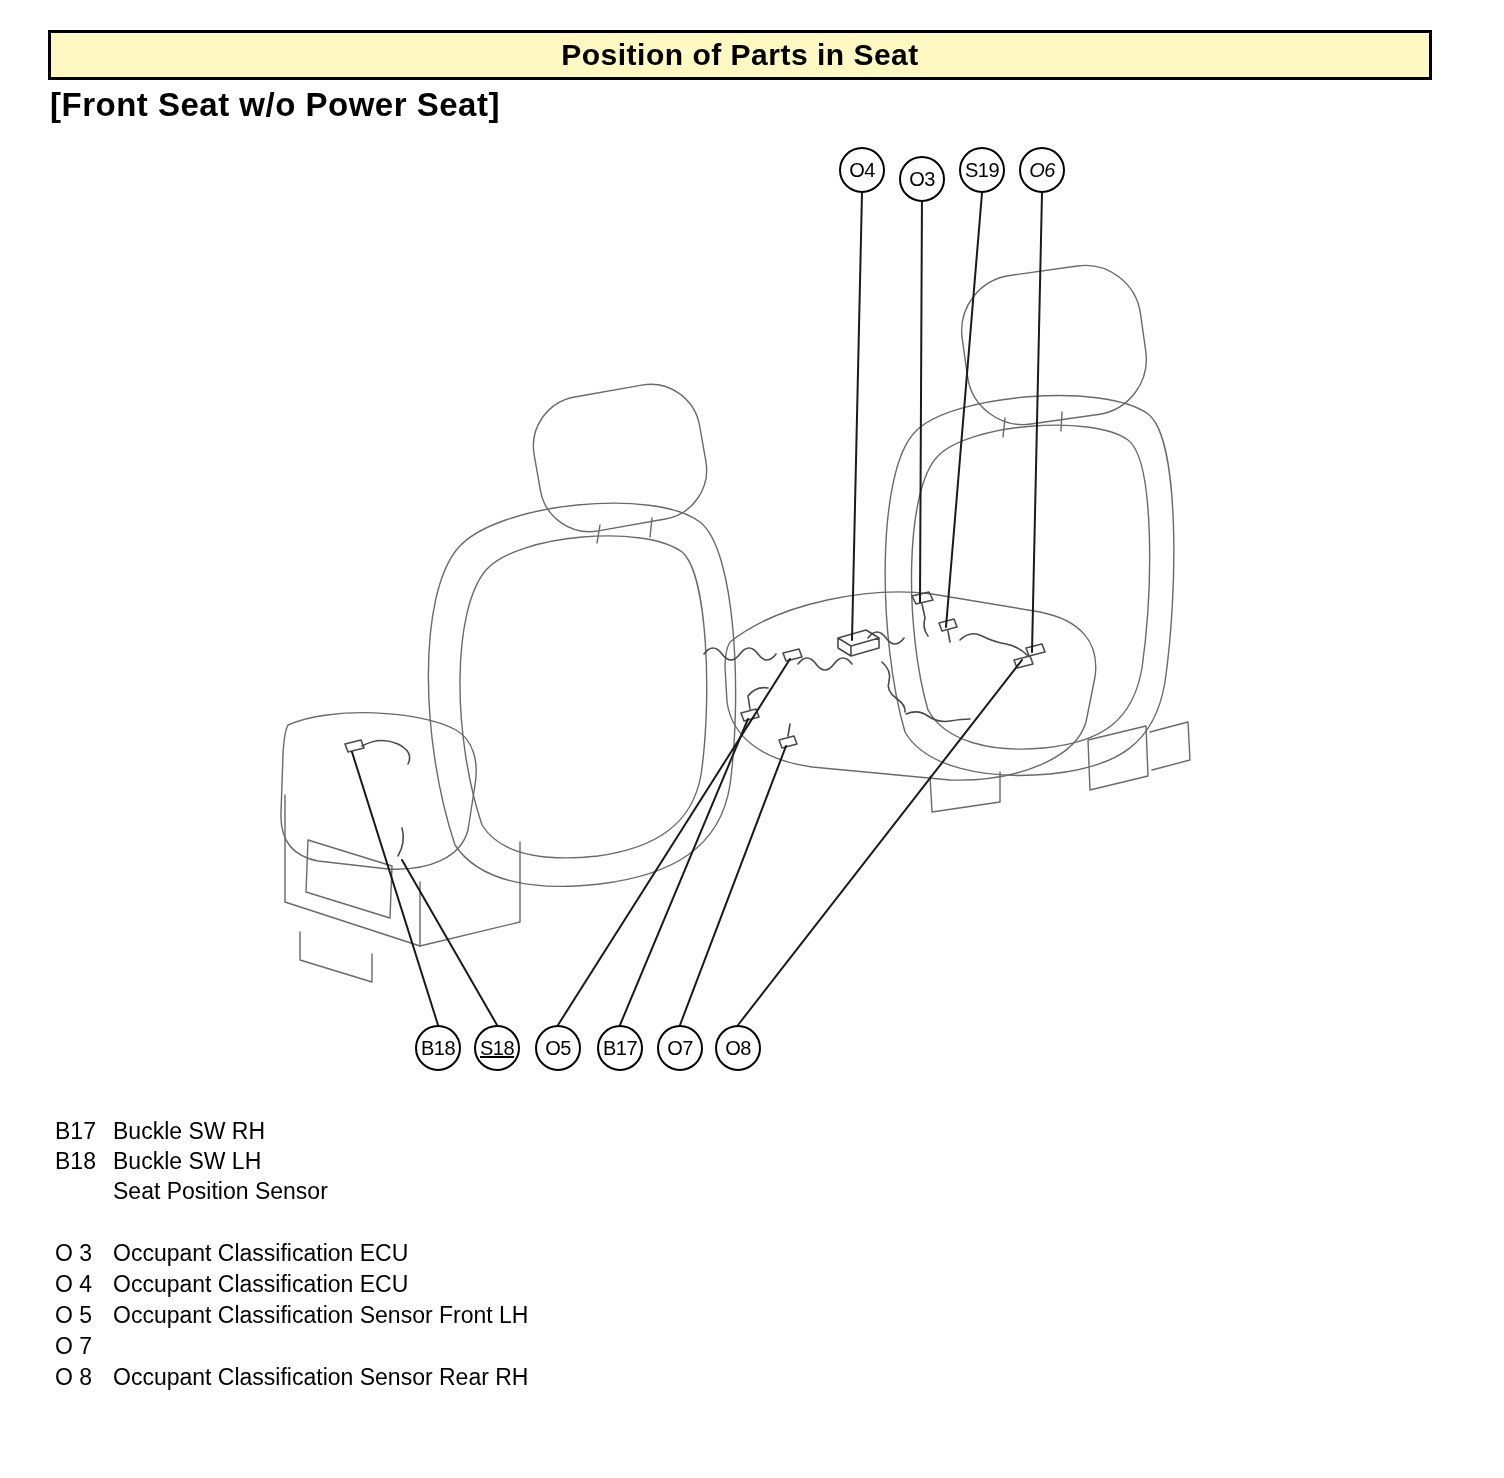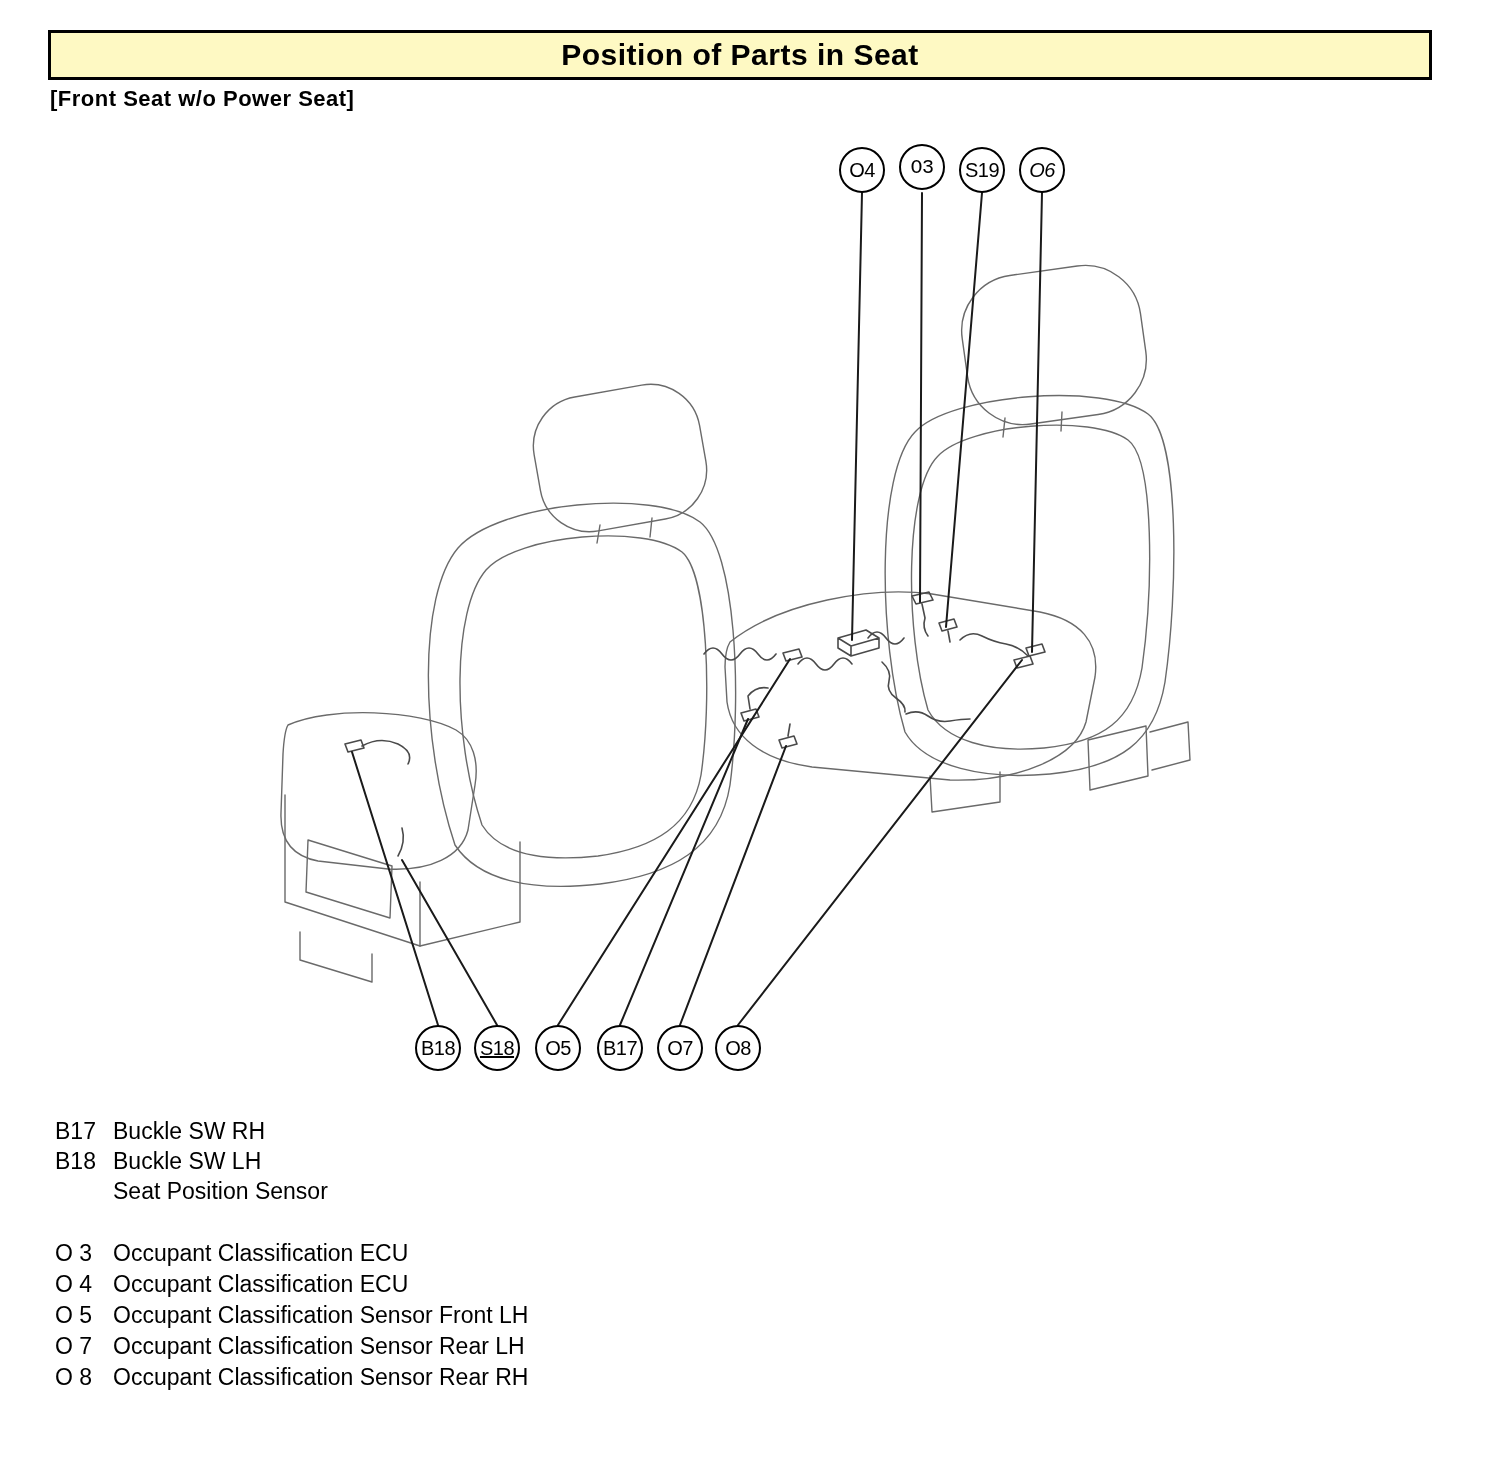--- a/index.html
+++ b/index.html
@@ -9,21 +9,21 @@
     font-family:"Liberation Sans", sans-serif; color:#000; overflow:hidden;
   }
   .title-box {
     position:absolute; left:48px; top:30px; width:1384px; height:50px;
     border:3px solid #000; background:#fef9c3;
     display:flex; align-items:center; justify-content:center;
   }
   .title-box .title-text { font-size:30px; font-weight:bold; letter-spacing:0.5px; }
   .subtitle {
     position:absolute; left:50px; top:86px;
-    font-size:22px; font-weight:bold; letter-spacing:0.5px;
+    font-size:33px; font-weight:bold; letter-spacing:0.5px;
   }
   .diagram { position:absolute; left:0; top:140px; width:1308px; height:950px;text-align:center; }
   .art { position:absolute; left:0; top:0; width:1504px; height:950px; }
   .callout {
     position:absolute; width:46px; height:46px; border:2px solid #000;
     border-radius:50%; background:#fff; display:flex; align-items:center;
     justify-content:center; font-size:20px; letter-spacing:-0.5px; color:#000;
   }
   .legend { position:absolute; font-size:23px; color:#000; }
   .legend-row { display:flex; line-height:30px; white-space:nowrap; }
@@ -99,21 +99,21 @@
           <path d="M 620 885 L 748 579"></path>
           <path d="M 680 885 L 786 606"></path>
           <path d="M 738 885 L 1022 520"></path>
         </g>
       </g>
     </svg>
 
     <div class="callout" style="left:839px; top:7px;">
         <span>O4</span>
       </div>
-    <div class="callout" style="left:899px; top:4px;font-family:Liberation Mono, monospace;">
+    <div class="callout" style="left:899px; top:16px;">
         <span>O3</span>
       </div>
     <div class="callout" style="left:959px; top:7px;">
         <span>S19</span>
       </div>
     <div class="callout" style="left:1019px; top:7px;font-style:italic;">
         <span>O6</span>
       </div>
 
     <div class="callout" style="left:415px; top:885px;">
@@ -160,21 +160,20 @@
     <div class="legend-row">
       <span class="code">O 4</span>
       <span class="label">Occupant Classification ECU</span>
     </div>
     <div class="legend-row">
       <span class="code">O 5</span>
       <span class="label">Occupant Classification Sensor Front LH</span>
     </div>
     <div class="legend-row">
       <span class="code">O 7</span>
-      <span class="label">Occupant Classification Sensor Rear LH</span>
     </div>
     <div class="legend-row">
       <span class="code">O 8</span>
       <span class="label">Occupant Classification Sensor Rear RH</span>
     </div>
   </div>
 
 </div>
 
 </body></html>

